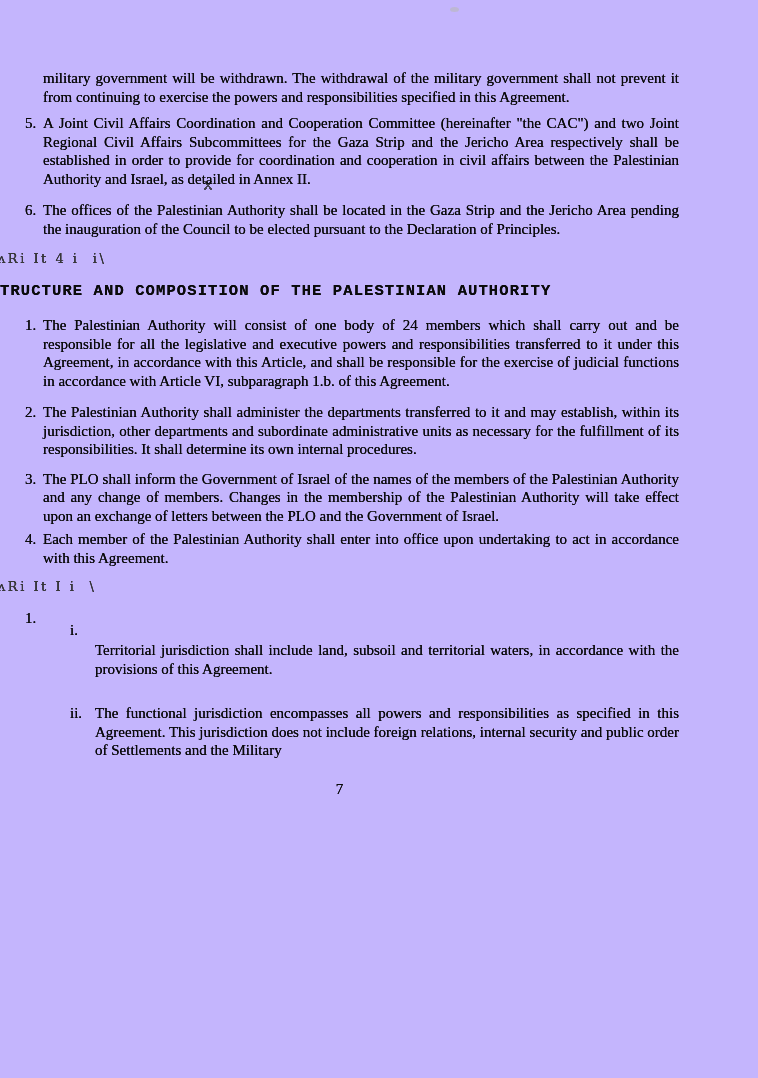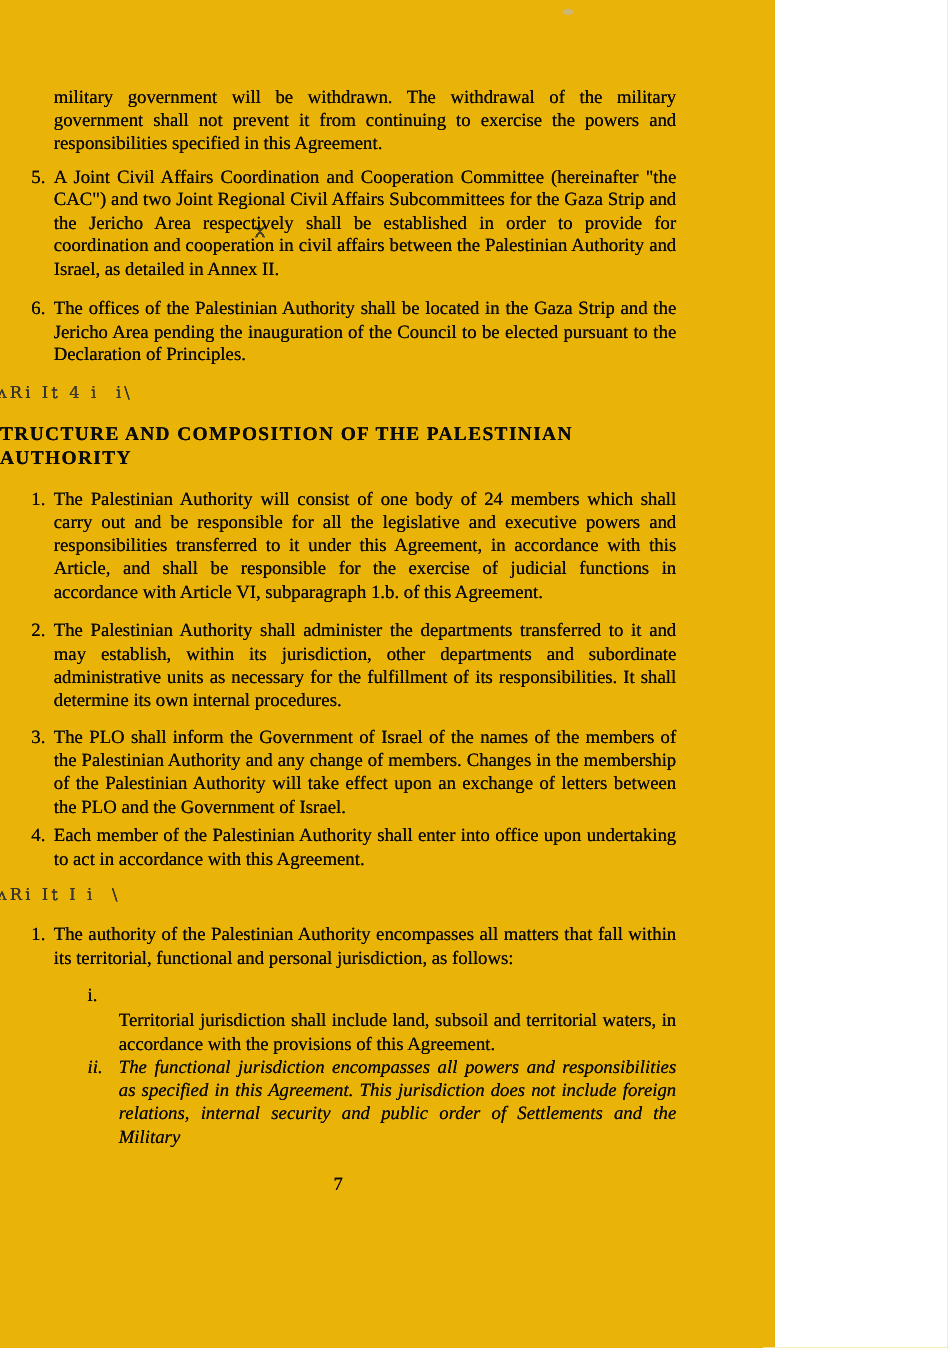--- a/index.html
+++ b/index.html
@@ -1,20 +1,20 @@
 <!DOCTYPE html>
 <html><head>
 <meta charset="utf-8">
 <style>
   html, body { margin: 0; padding: 0; background: #ffffff; }
   .page {
     position: relative;
-    width: 620px;
+    width: 758px;
     height: 1078px;
-    background: #eab308;
+    background: #c4b5fd;
     overflow: hidden;
     font-family: "Liberation Serif", "DejaVu Serif", serif;
     color: #0b0b0b;
   }
   .content {
     position: absolute;
     top: 69px;
     left: 0;
     right: 79px;
     font-size: 15px;
@@ -33,26 +33,27 @@
     letter-spacing: 2.5px;
     color: #3a3a3a;
     margin-left: -2px;
     white-space: pre;
   }
   .art-title {
     font-weight: bold;
     font-size: 15.5px;
     letter-spacing: 1.1px;
     line-height: 19px;
+    font-family: Liberation Mono, monospace;
   }
   .sub { display: flex; margin: 12px 0 0 27px; }
   .sub .subnum { width: 25px; flex: none; }
   .sub .subtxt { flex: 1; text-align: justify; }
   .sub .subtxt .extra { margin-top: 20px; }
-  .mt10 { margin-top: 0; font-style: italic; }
+  .mt10 { margin-top: 26px; }
   .mb5  { margin-bottom: 5px; }
   .mb8  { margin-bottom: 8px; }
   .mb11 { margin-bottom: 11px; }
   .mb12 { margin-bottom: 12px; }
   .mb13 { margin-bottom: 13px; }
   .mb14 { margin-bottom: 14px; }
   .mb15 { margin-bottom: 15px; }
   .pageno {
     margin-top: 20px;
     text-align: center;
@@ -125,21 +126,20 @@
       <span class="num">4.</span>
       <div class="txt">Each member of the Palestinian Authority shall enter into office upon undertaking to act in accordance with this Agreement.</div>
     </div>
 
     <div class="deg mb14">ʌRi It I i  \</div>
 
 
     <div class="item">
       <span class="num">1.</span>
       <div class="txt">
-        <p>The authority of the Palestinian Authority encompasses all matters that fall within its territorial, functional and personal jurisdiction, as follows:</p>
 
         <div class="sub">
           <span class="subnum">i.</span>
           <div class="subtxt">
             <p class="extra">Territorial jurisdiction shall include land, subsoil and territorial waters, in accordance with the provisions of this Agreement.</p>
           </div>
         </div>
 
         <div class="sub mt10">
           <span class="subnum">ii.</span>

